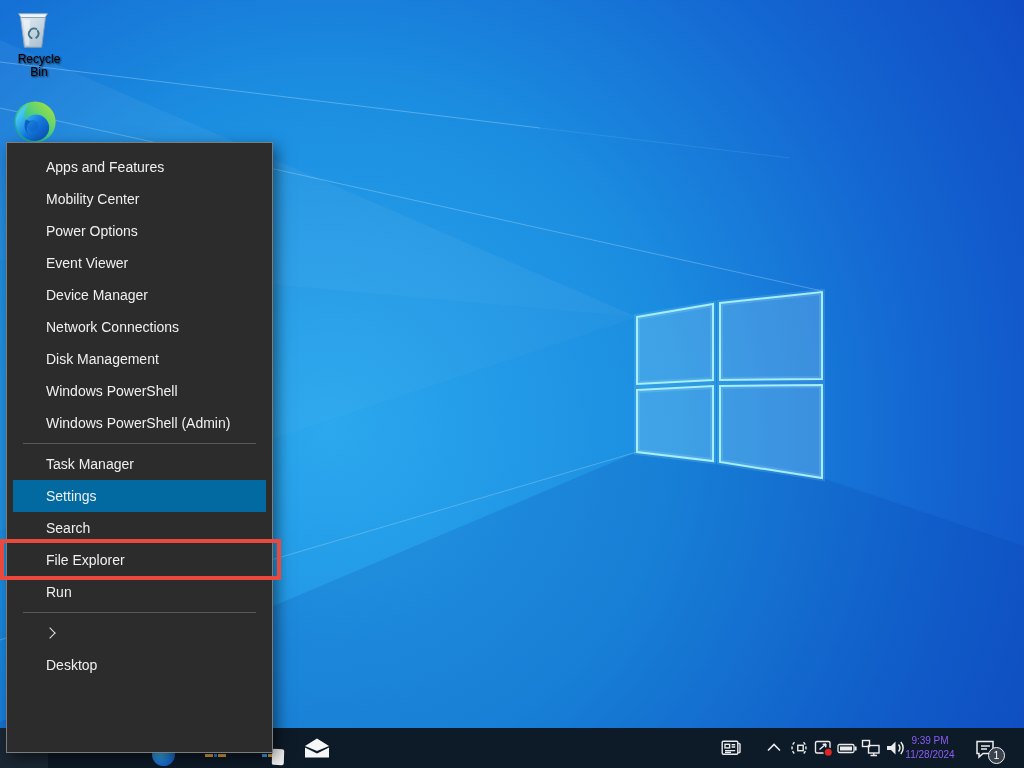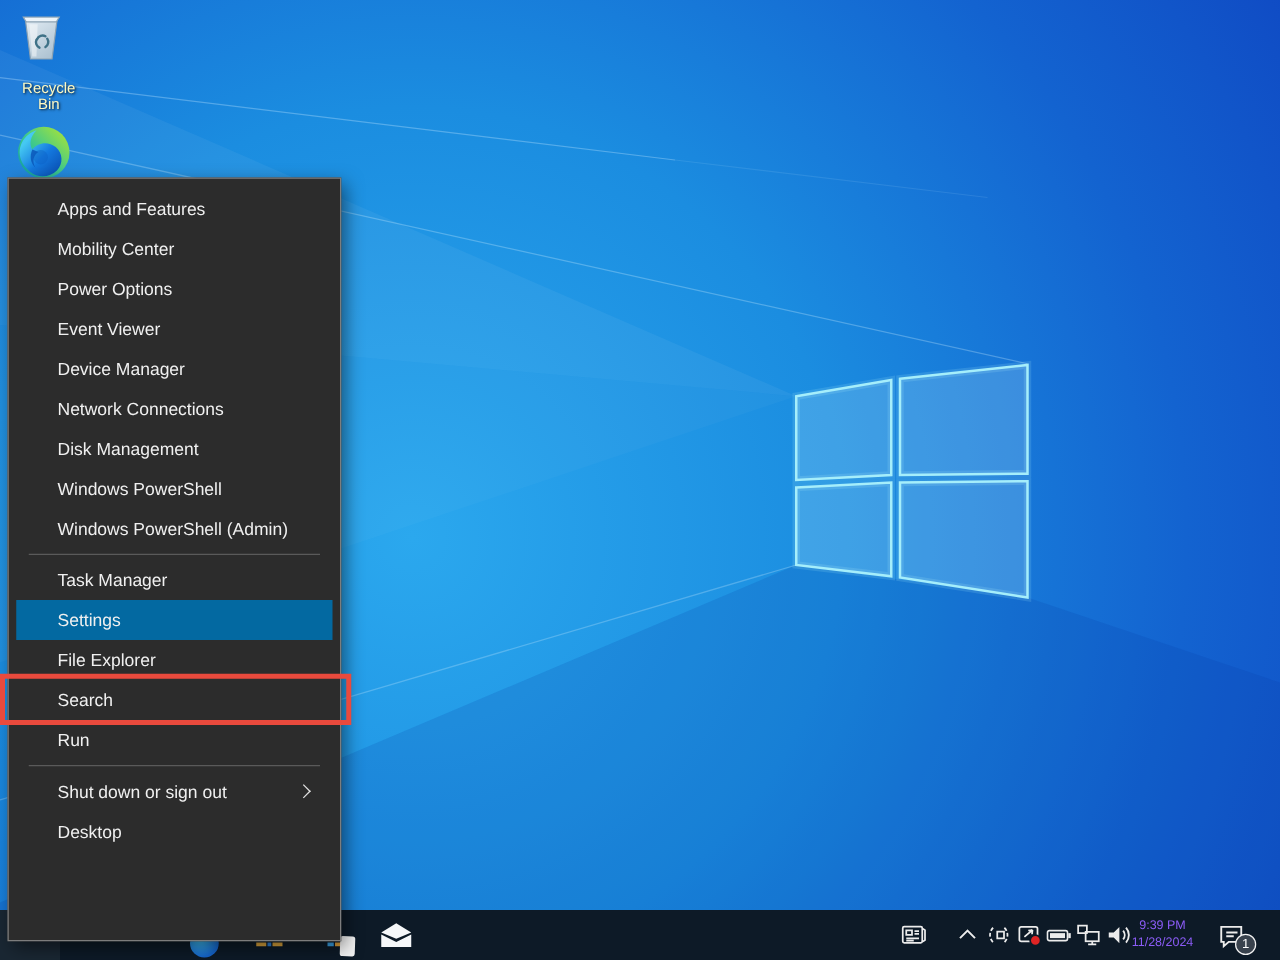--- a/index.html
+++ b/index.html
@@ -8,21 +8,21 @@
     font-family:"Liberation Sans","DejaVu Sans",sans-serif;
     background:#1a7fd8;user-select:none;
   }
   
   #wallpaper{position:absolute;left:0;top:0;z-index:0;}
 
   
   .desk-icon{position:absolute;width:58px;text-align:center;z-index:1;}
   .desk-icon .glyph{display:block;margin:0 auto;}
   .desk-label{
-    margin-top:12px;font-size:12px;color:#fef9c3;line-height:13px;
+    margin-top:1px;font-size:12px;color:#000000;line-height:13px;
     text-shadow:1px 1px 2px rgba(0,0,0,.85);
   }
   #icon-recycle{left:10px;top:6px;}
   #icon-edge{left:12px;top:99px;}
 
   
   #winx-menu{
     position:absolute;left:6px;top:142px;width:267px;height:611px;
     box-sizing:border-box;background:#2c2c2c;border:1px solid #7d7d7d;
     box-shadow:4px 5px 14px rgba(0,0,0,.5);
@@ -179,26 +179,25 @@
   <div class="menu-item">Power Options</div>
   <div class="menu-item">Event Viewer</div>
   <div class="menu-item">Device Manager</div>
   <div class="menu-item">Network Connections</div>
   <div class="menu-item">Disk Management</div>
   <div class="menu-item">Windows PowerShell</div>
   <div class="menu-item">Windows PowerShell (Admin)</div>
   <div class="menu-sep"></div>
   <div class="menu-item">Task Manager</div>
   <div class="menu-item active">Settings</div>
+  <div class="menu-item">Search</div>
   <div class="menu-item">File Explorer</div>
-  <div class="menu-item">Search</div>
   <div class="menu-item">Run</div>
   <div class="menu-sep"></div>
   <div class="menu-item with-sub">
-    <span>Shut down or sign out</span>
     <span class="sub-chevron"></span>
   </div>
   <div class="menu-item">Desktop</div>
 </div>
 
 <div id="settings-annotation"></div>
 
 <div id="taskbar">
   <div id="start-area"></div>
 

